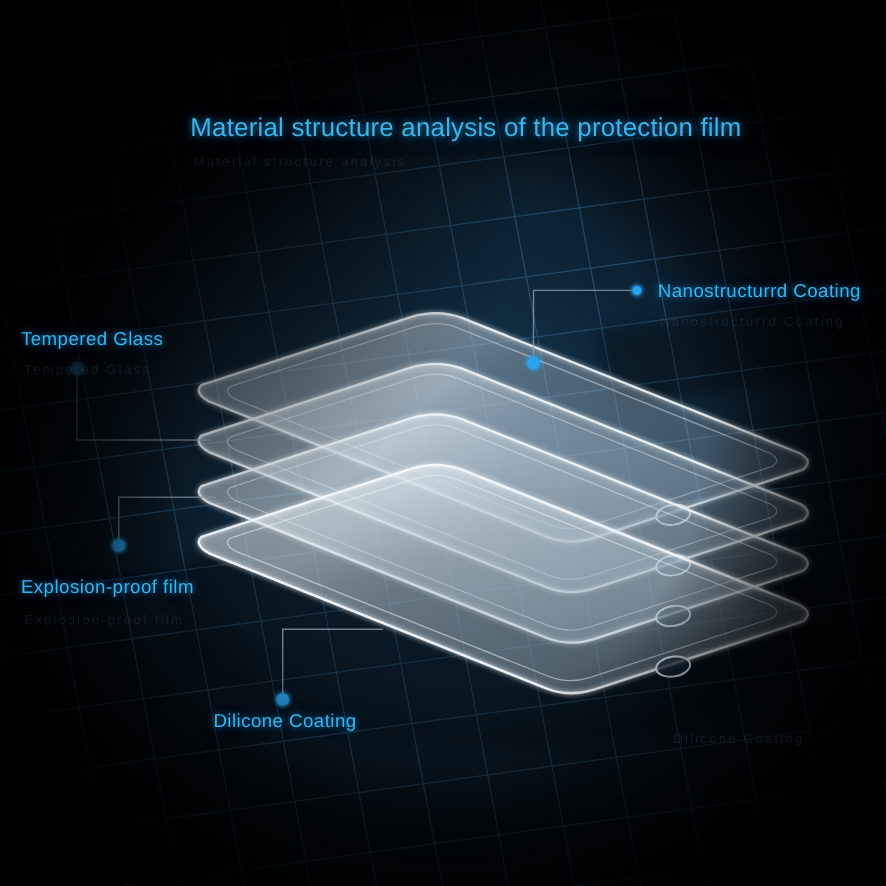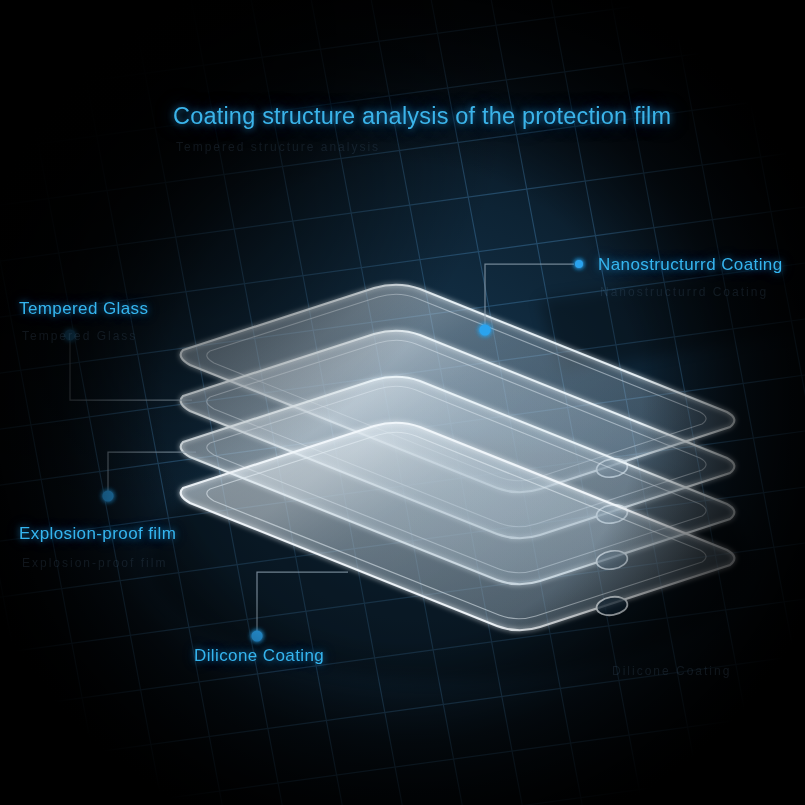--- a/index.html
+++ b/index.html
@@ -251,23 +251,23 @@
       <circle cx="579" cy="264" r="4.0" fill="#2aa3ee"></circle>
       <circle cx="70" cy="335" r="5.4" fill="#2aa3ee"></circle>
       <circle cx="108" cy="496" r="5.6" fill="#2aa3ee"></circle>
       <circle cx="257" cy="636" r="5.6" fill="#2aa3ee"></circle>
     </g>
 
     <rect x="0" y="0" width="805" height="805" fill="url(#vig)"></rect>
     <rect x="0" y="0" width="805" height="805" fill="url(#vigTL)"></rect>
   </svg>
 
-  <div id="title">Coating structure analysis of the protection film</div>
-
-  <div class="ghost" style="left:176px;top:140px;">Tempered structure analysis</div>
+  <div id="title">Material structure analysis of the protection film</div>
+
+  <div class="ghost" style="left:176px;top:140px;">Material structure analysis</div>
 
   <div class="label" id="lbl-nano">Nanostructurrd Coating</div>
   <div class="label" id="lbl-tempered">Tempered Glass</div>
   <div class="label" id="lbl-explosion">Explosion-proof film</div>
   <div class="label" id="lbl-dilicone">Dilicone Coating</div>
 
   <div class="ghost" style="left:22px;top:329px;">Tempered Glass</div>
   <div class="ghost" style="left:600px;top:285px;">Nanostructurrd Coating</div>
   <div class="ghost" style="left:22px;top:556px;">Explosion-proof film</div>
   <div class="ghost" style="left:612px;top:664px;">Dilicone Coating</div>

